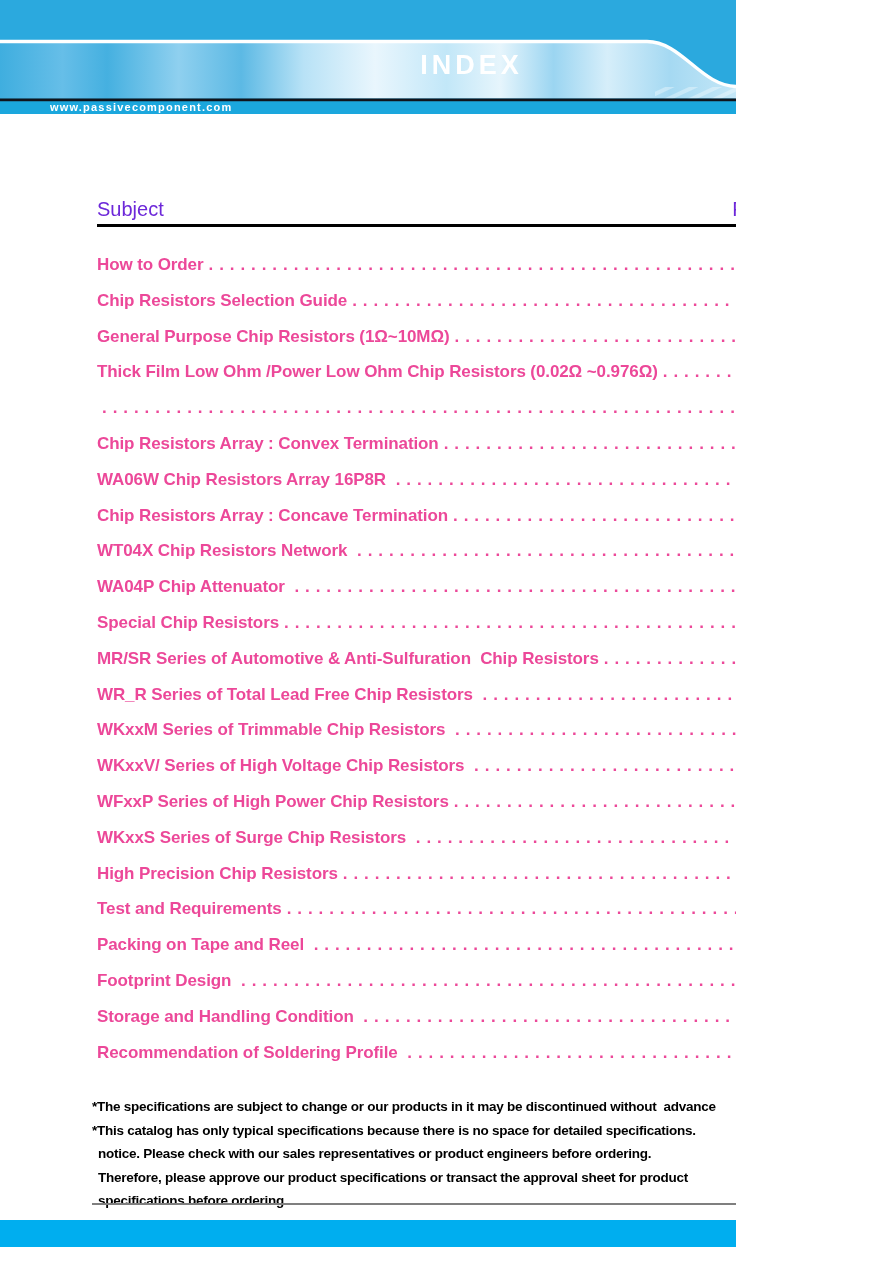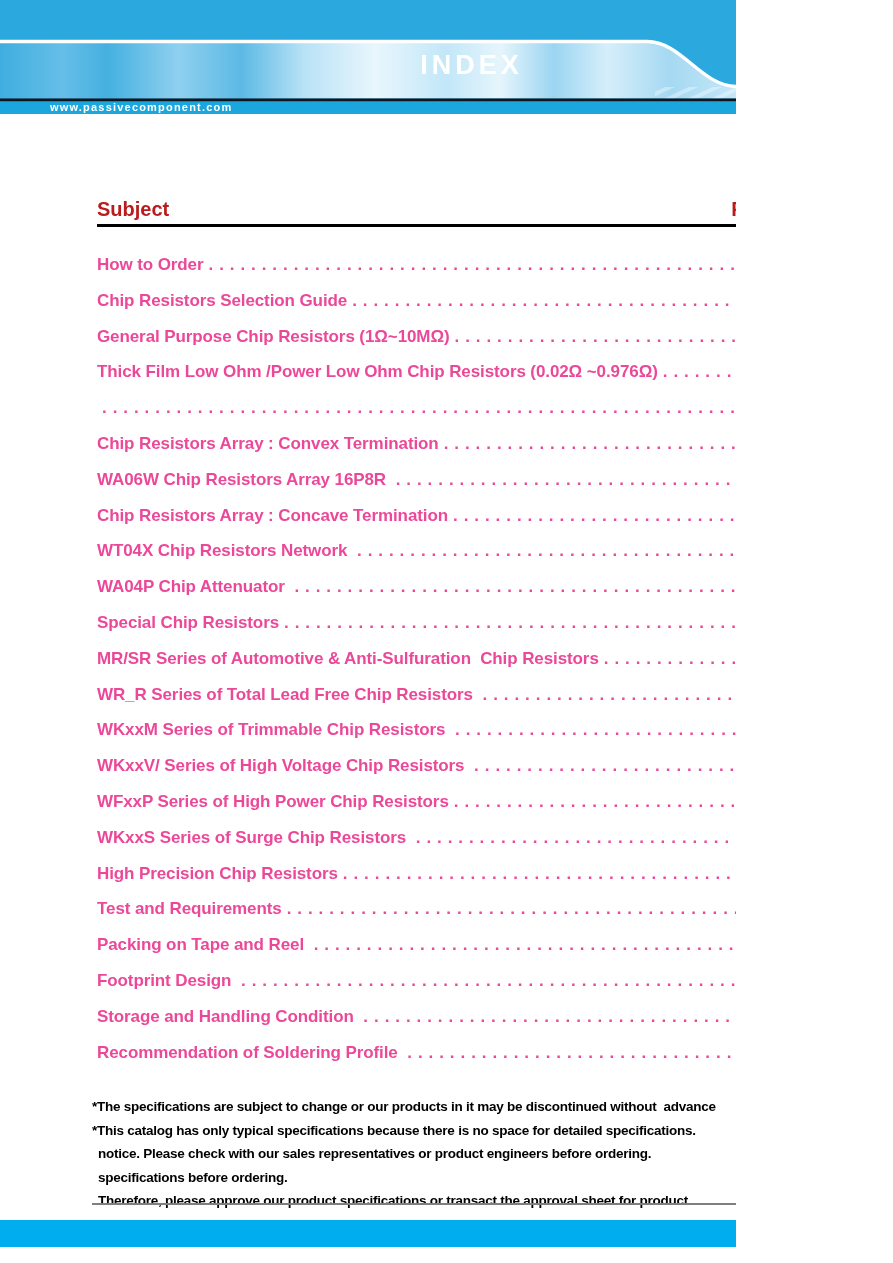--- a/index.html
+++ b/index.html
@@ -45,22 +45,22 @@
   .toc-head {
     position: absolute;
     top: 198px; left: 97px;
     width: 693px;
     display: flex;
     justify-content: space-between;
     align-items: flex-start;
     border-bottom: 3px solid #000000;
     padding-bottom: 3px;
     font-size: 20px;
-    font-weight: bold;
-    color: #b91c1c;
+    font-weight: normal;
+    color: #6d28d9;
   }
   .toc-head .page-label { padding-right: 11px; }
 
   
   .toc-list {
     position: absolute;
     top: 247px; left: 97px;
     width: 669px;
   }
   .toc-row {
@@ -281,20 +281,20 @@
         <span class="toc-title">Recommendation of Soldering Profile </span>
         <span class="leader">. . . . . . . . . . . . . . . . . . . . . . . . . . . . . . . . . . . . . . . . . . . . . . . . . . . . . . . . . . . . . . . . . . . . . . . . . . . . . . . . . . . . . . . . . . </span>
         <span class="toc-page">21</span>
       </div>
     </div>
 
   <div class="footnotes">
       <div class="fn-line">*The specifications are subject to change or our products in it may be discontinued without  advance</div>
       <div class="fn-line">*This catalog has only typical specifications because there is no space for detailed specifications.</div>
       <div class="fn-line indent">notice. Please check with our sales representatives or product engineers before ordering.</div>
+      <div class="fn-line indent">Therefore, please approve our product specifications or transact the approval sheet for product</div>
       <div class="fn-line indent">specifications before ordering.</div>
-      <div class="fn-line indent">Therefore, please approve our product specifications or transact the approval sheet for product</div>
     </div>
 
   <div class="rule"></div>
   <div class="bottom-bar"></div>
 
 </div>
 
 </body></html>

